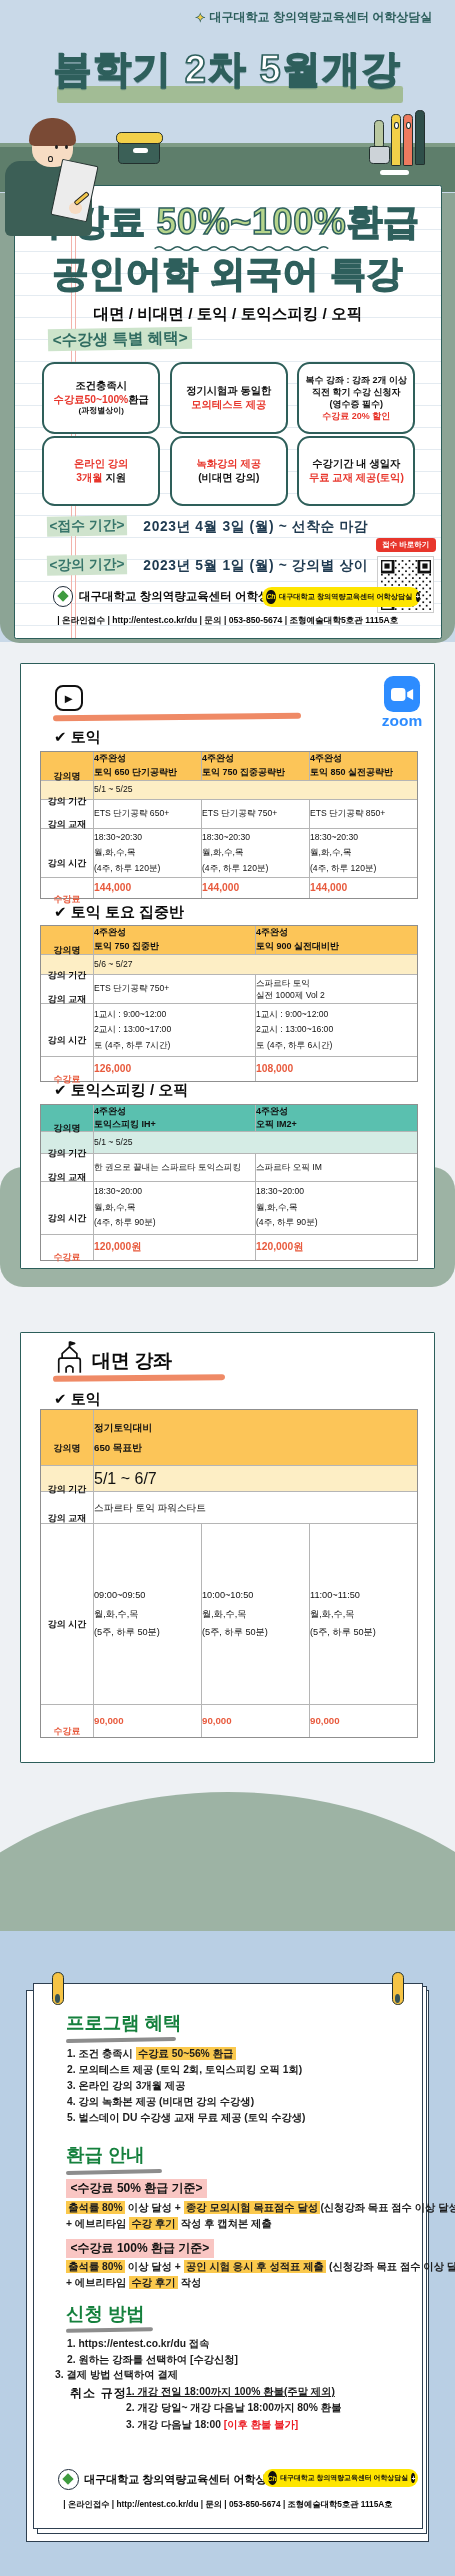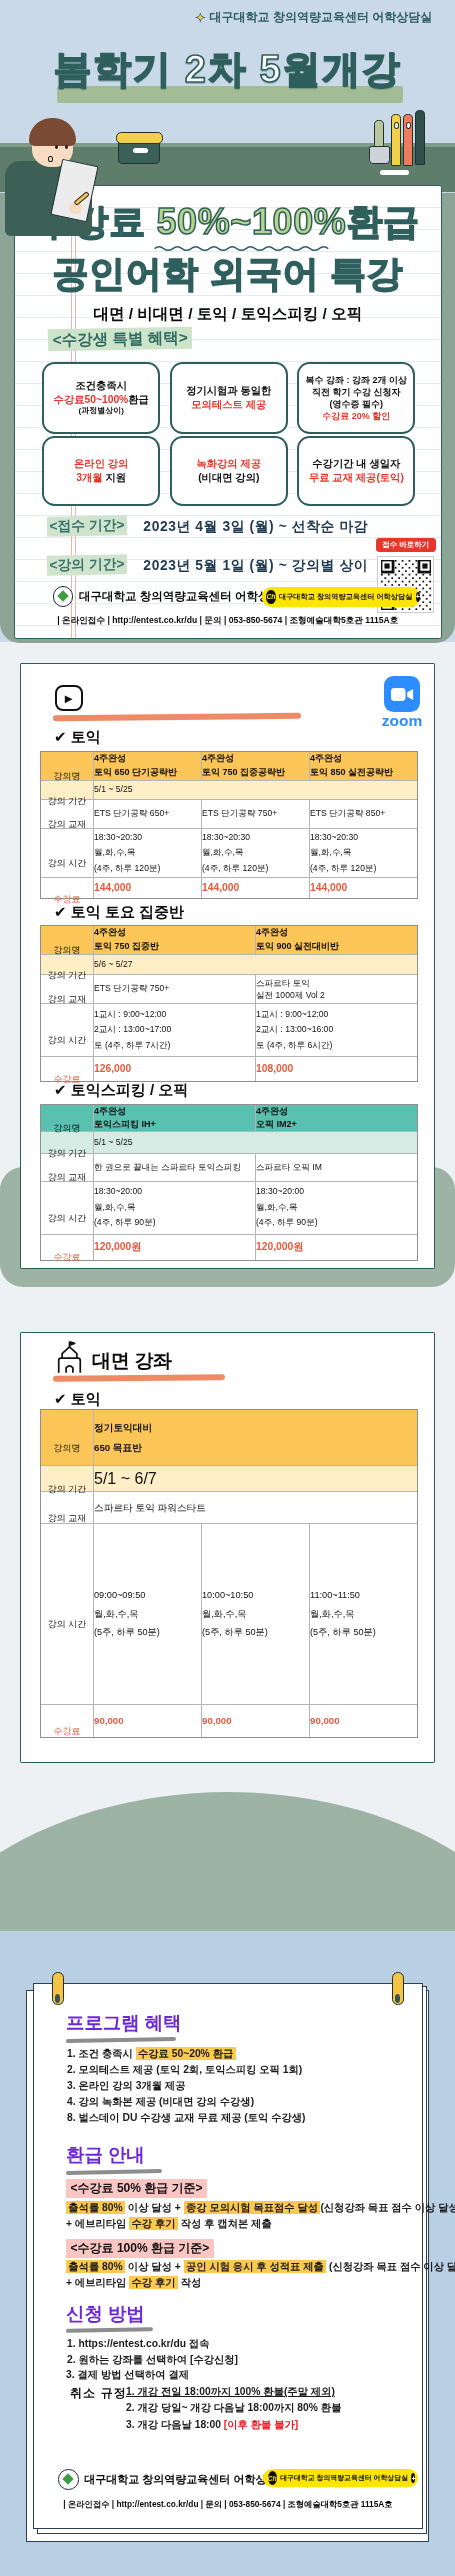--- a/index.html
+++ b/index.html
@@ -109,21 +109,21 @@
            display:flex;align-items:center;justify-content:center;}
   .zoom-word{top:48px;left:358px;width:46px;text-align:center;color:#2d8cff;font-size:15.5px;
              font-weight:700;letter-spacing:0;}
   .sec-head{font-size:15px;font-weight:800;color:#0b0b0b;}
 
   
   .tbl{position:absolute;left:19px;width:378px;border:0.6px solid #8f8f8f;background:#fff;font-size:8.6px;}
   .tr{display:flex;align-items:stretch;}
   .tr + .tr{border-top:0.6px solid #b5b5b5;}
   .lc{width:52px;display:flex;align-items:center;justify-content:center;text-align:center;
-      font-weight:400;font-size:9px;flex:0 0 52px;margin-top:21px;}
+      font-weight:700;font-size:9px;flex:0 0 52px;margin-top:21px;}
   .vc{flex:1;border-left:0.6px solid #b5b5b5;display:flex;flex-direction:column;align-items:flex-start;
       justify-content:center;text-align:center;line-height:1.8;}
   .r-name{background:#fcc558;font-weight:700;}
   .r-name .vc{line-height:1.5;font-size:9px;}
   .r-period{background:#fdeec5;}
   .teal .r-name{background:#5ac0af;}
   .teal .r-period{background:#d5ece5;}
   .fee-txt{color:#e85a3d;font-weight:800;font-size:10.3px;}
   .lc.fee-lab{color:#e85a3d;}
   .big-name .vc{font-size:9.7px;line-height:2;}
@@ -131,21 +131,21 @@
   
   .sheet{background:#fff;border:1.1px solid #2e3f50;}
   .sheet-b1{top:1990px;left:26px;width:403px;height:552px;}
   .sheet-b2{top:1986px;left:37px;width:390px;height:548px;}
   .sheet-main{top:1983px;left:33px;width:390px;height:546px;z-index:5;}
   .pin{position:absolute;width:11.5px;height:33px;background:#f6c445;border:1.1px solid #23302e;
        border-radius:5.7px;z-index:6;}
   .pin::after{content:"";position:absolute;bottom:1.1px;left:1.7px;width:5.7px;height:9.2px;
               background:#375457;border-radius:50%;}
   .pin1{top:1972px;left:52px;} .pin2{top:1972px;left:392px;}
-  .paper-head{font-size:18.4px;font-weight:900;color:#6d28d9;}
+  .paper-head{font-size:18.4px;font-weight:900;color:#15803d;}
   .swoosh{height:4px;background:#8d8d8d;border-radius:2.3px;transform:rotate(-1.2deg);}
   .p-line{font-size:10.3px;font-weight:600;color:#1c1c1c;white-space:nowrap;}
   .yhl{background:#fbc94d;padding:0.6px 2.3px;font-weight:800;}
   .pinkhl{display:inline-block;background:#f9c6c3;padding:1.1px 4.6px;font-size:12px;font-weight:900;}
   .cancel-label{font-size:12px;font-weight:900;letter-spacing:1.1px;}
   .redb{color:#ec1c24;font-weight:900;}
   .paper-contact{top:515px;font-size:8.3px;}
 </style>
 </head>
 <body>
@@ -567,42 +567,42 @@
       </div>
     </div>
   </div>
 
   <div class="abs sheet sheet-b1"></div>
   <div class="abs sheet sheet-b2"></div>
   <div class="abs sheet sheet-main">
     <div class="abs paper-head" style="top:26px;left:32px;">프로그램 혜택</div>
     <div class="abs swoosh" style="top:54px;left:32px;width:110px;"></div>
 
-    <div class="abs p-line" style="top:63px;left:33px;"><span>1. 조건 충족시 </span><span class="yhl">수강료 50~20% 환급</span></div>
+    <div class="abs p-line" style="top:63px;left:33px;"><span>1. 조건 충족시 </span><span class="yhl">수강료 50~56% 환급</span></div>
     <div class="abs p-line" style="top:79px;left:33px;">2. 모의테스트 제공 (토익 2회, 토익스피킹 오픽 1회)</div>
     <div class="abs p-line" style="top:95px;left:33px;">3. 온라인 강의 3개월 제공</div>
     <div class="abs p-line" style="top:111px;left:33px;">4. 강의 녹화본 제공 (비대면 강의 수강생)</div>
-    <div class="abs p-line" style="top:127px;left:33px;">8. 벌스데이 DU 수강생 교재 무료 제공 (토익 수강생)</div>
+    <div class="abs p-line" style="top:127px;left:33px;">5. 벌스데이 DU 수강생 교재 무료 제공 (토익 수강생)</div>
 
     <div class="abs paper-head" style="top:158px;left:32px;">환급 안내</div>
     <div class="abs swoosh" style="top:186px;left:32px;width:96px;"></div>
 
     <div class="abs pinkhl" style="top:195px;left:32px;">&lt;수강료 50% 환급 기준&gt;</div>
     <div class="abs p-line" style="top:217px;left:32px;"><span class="yhl">출석률 80%</span><span> 이상 달성 + </span><span class="yhl">종강 모의시험 목표점수 달성</span><span>(신청강좌 목표 점수 이상 달성)</span></div>
     <div class="abs p-line" style="top:233px;left:32px;"><span>+ 에브리타임 </span><span class="yhl">수강 후기</span><span> 작성 후 캡쳐본 제출</span></div>
 
     <div class="abs pinkhl" style="top:255px;left:32px;">&lt;수강료 100% 환급 기준&gt;</div>
     <div class="abs p-line" style="top:276px;left:32px;"><span class="yhl">출석률 80%</span><span> 이상 달성 + </span><span class="yhl">공인 시험 응시 후 성적표 제출</span><span> (신청강좌 목표 점수 이상 달성)</span></div>
     <div class="abs p-line" style="top:292px;left:32px;"><span>+ 에브리타임 </span><span class="yhl">수강 후기</span><span> 작성</span></div>
 
     <div class="abs paper-head" style="top:317px;left:32px;">신청 방법</div>
     <div class="abs swoosh" style="top:344px;left:32px;width:87px;"></div>
     <div class="abs p-line" style="top:353px;left:33px;">1. https://entest.co.kr/du 접속</div>
     <div class="abs p-line" style="top:369px;left:33px;">2. 원하는 강좌를 선택하여 [수강신청]</div>
-    <div class="abs p-line" style="top:384px;left:32px;">3. 결제 방법 선택하여 결제</div>
+    <div class="abs p-line" style="top:384px;left:21px;">3. 결제 방법 선택하여 결제</div>
 
     <div class="abs cancel-label" style="top:401px;left:36px;">취소 규정</div>
     <div class="abs p-line" style="top:401px;left:92px;text-decoration:underline;">1. 개강 전일 18:00까지 100% 환불(주말 제외)</div>
     <div class="abs p-line" style="top:417px;left:92px;">2. 개강 당일~ 개강 다음날 18:00까지 80% 환불</div>
     <div class="abs p-line" style="top:434px;left:92px;"><span>3. 개강 다음날 18:00 </span><span class="redb">[이후 환불 불가]</span></div>
 
     <div class="abs logo-row" style="top:485px;left:24px;position:absolute;display:flex;align-items:center;gap:5.7px;">
       <span class="uni-logo">
           <i></i>
         </span>

